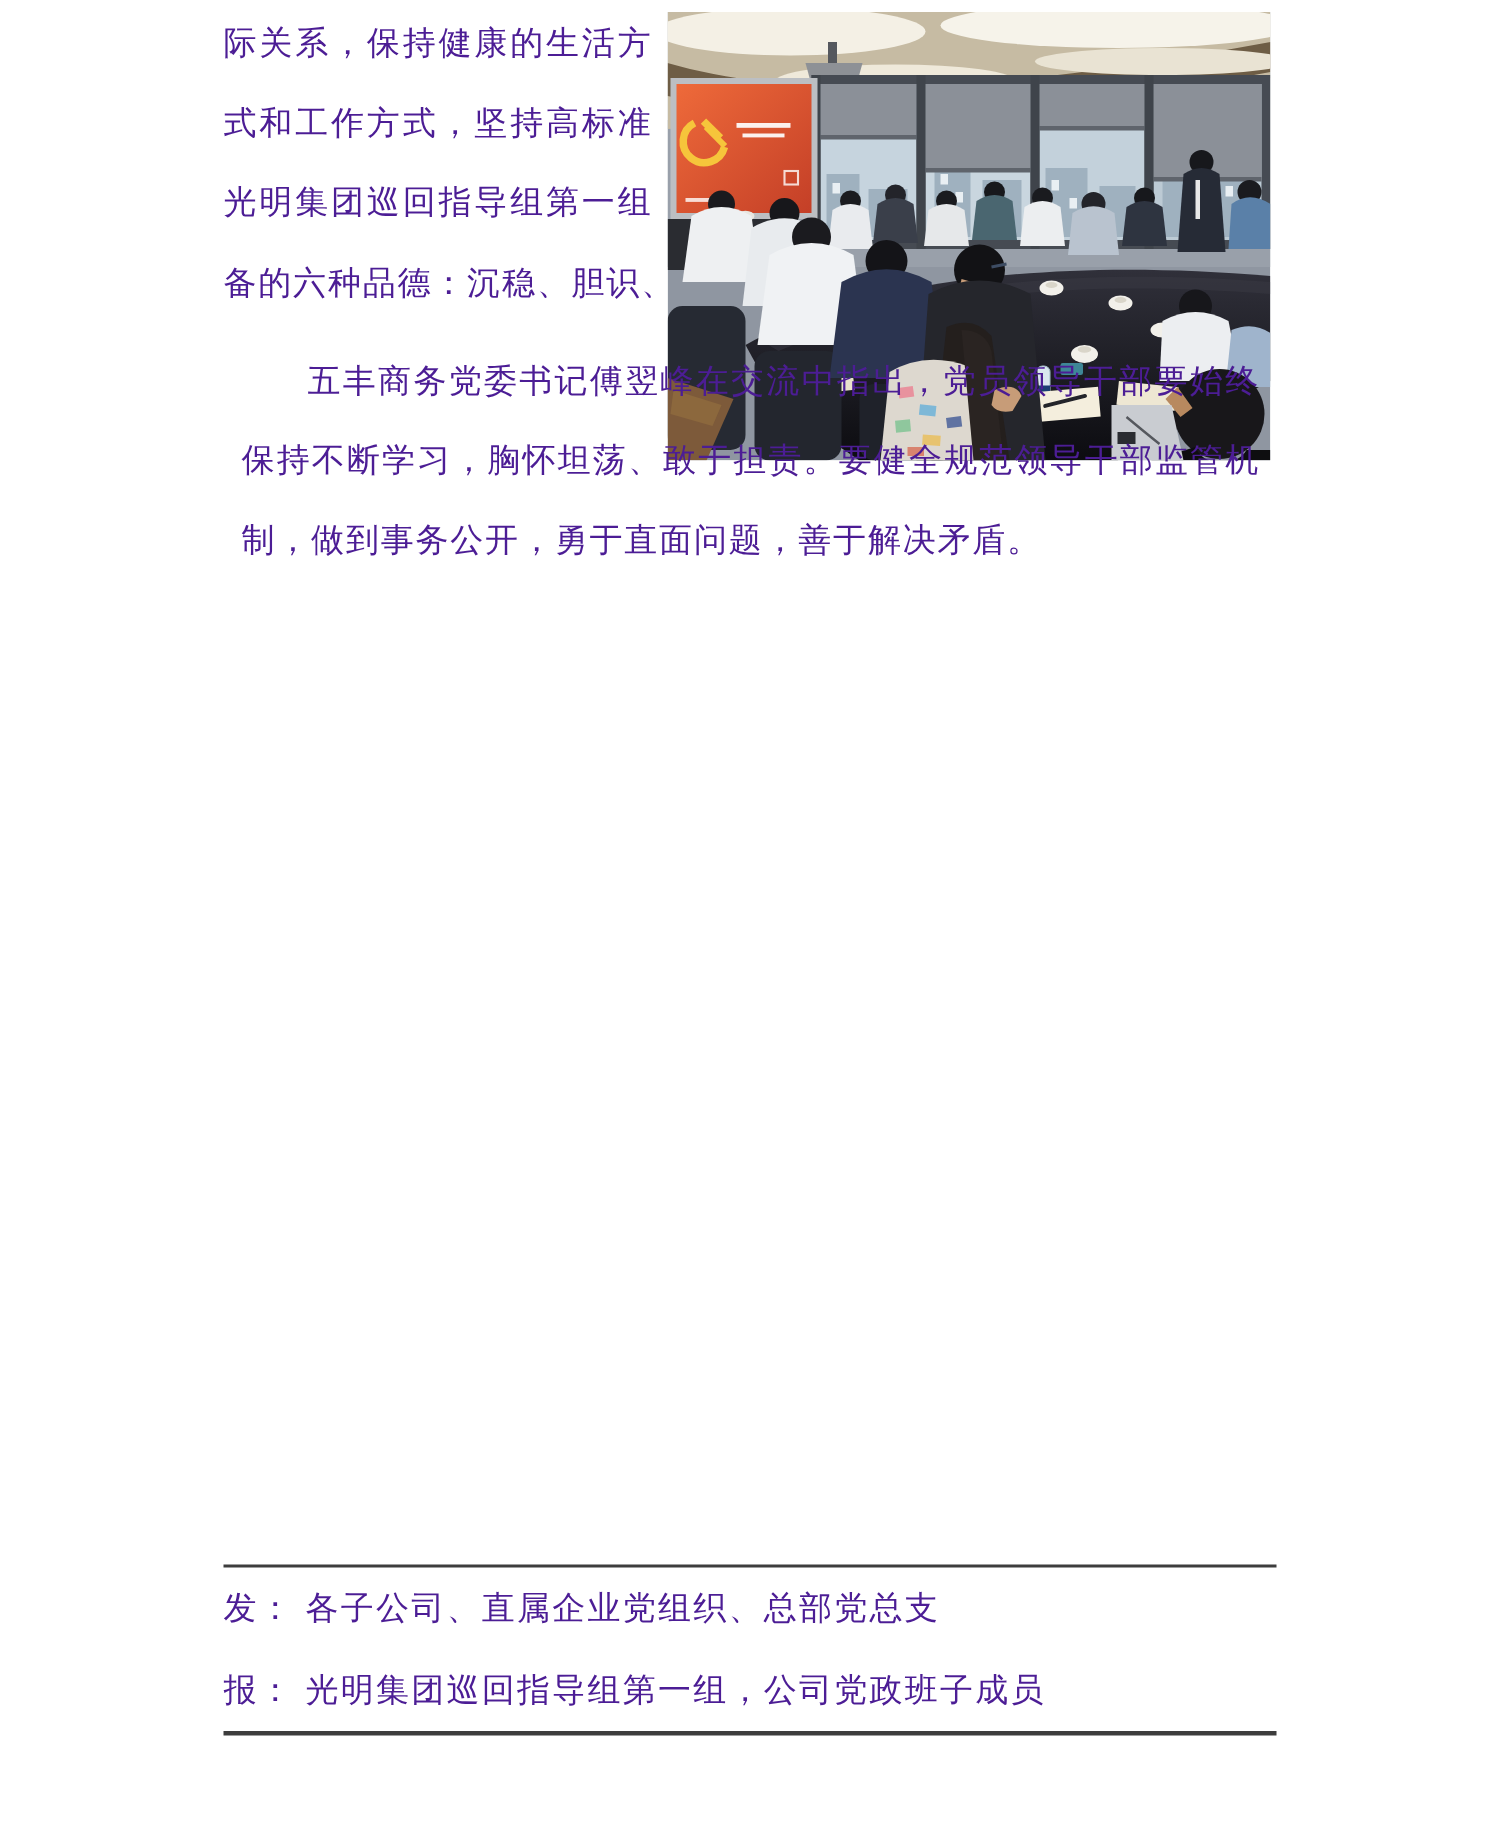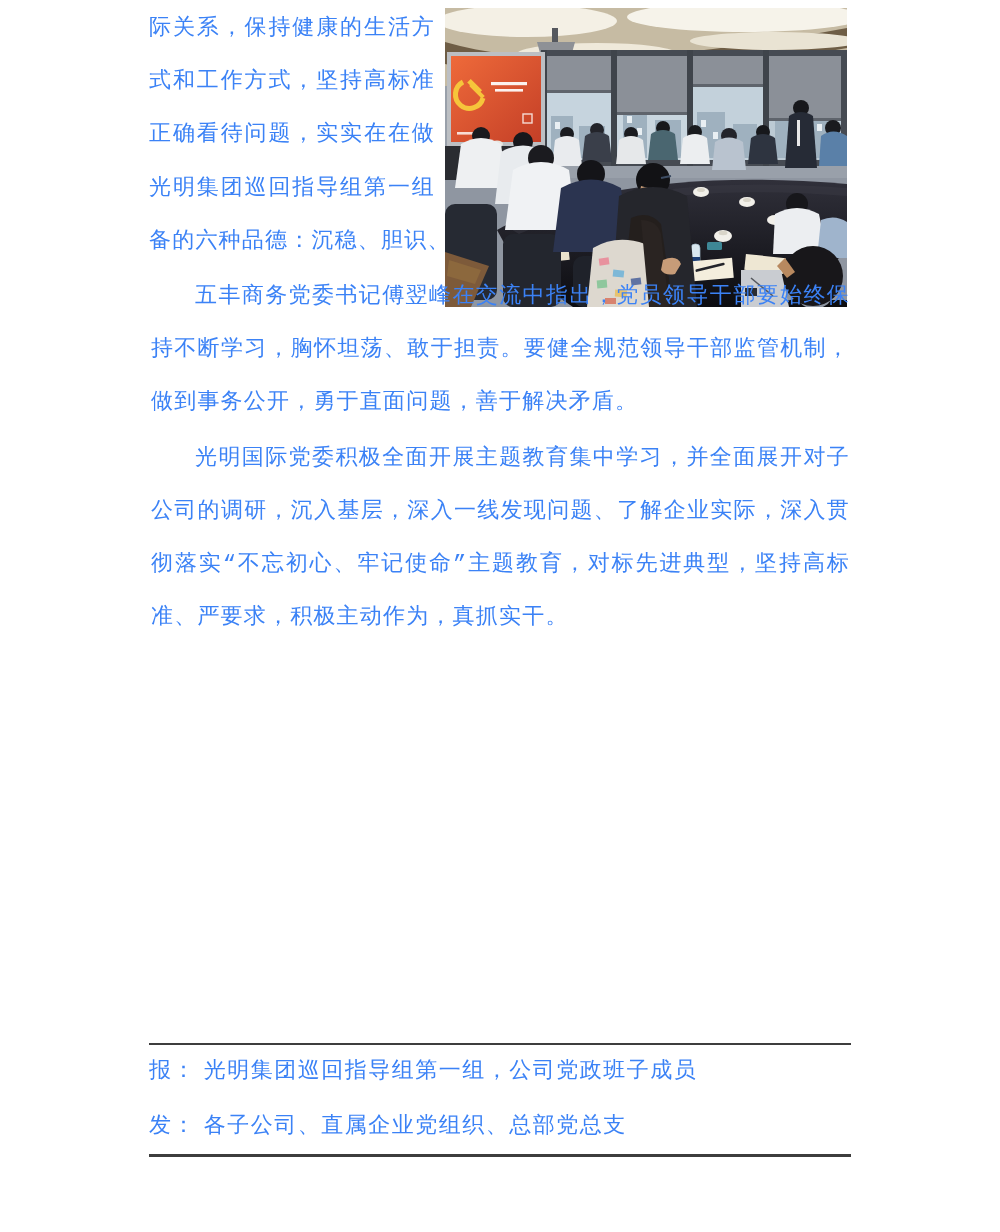--- a/index.html
+++ b/index.html
@@ -1,42 +1,42 @@
 <!DOCTYPE html>
 <html><head>
 <meta charset="utf-8">
 <style>
   html,body{margin:0;padding:0;background:#ffffff;}
   .page{
     position:relative;
     width:990px;height:1232px;
     background:#ffffff;
     overflow:hidden;
-    font-family:Liberation Mono, monospace;
-    color:#3b82f6;
+    font-family:Liberation Sans, sans-serif;
+    color:#4c1d95;
   }
   
   .body-text{
     position:absolute;
     left:149px;top:2px;
     width:703px;
     font-size:22px;
     line-height:53.2px;
     letter-spacing:1.2px;
   }
   .wrap-col{width:286px;}
   .wrap-col .cline{
     text-align:justify;
     text-align-last:justify;
     white-space:nowrap;
     height:53.2px;
     overflow:hidden;
   }
   .body-text p{
-    margin:2px;
+    margin:12px;
     text-indent:2em;
     text-align:justify;
   }
   
   .photo{
     position:absolute;
     left:445px;top:8px;
     width:402px;height:299px;
     overflow:hidden;
   }
@@ -307,30 +307,28 @@
       <path d="M296,262 L336,262 L344,299 L296,299 Z" fill="#c9ccd1"></path>
       <path d="M306,270 q12,10 22,18" stroke="#55585e" stroke-width="1.6" fill="none"></path>
       <rect x="300" y="280" width="12" height="8" fill="#2a2c31"></rect>
     </svg>
   </div>
 
   <div class="body-text">
     <div class="wrap-col">
       <div class="cline">际关系，保持健康的生活方</div>
       <div class="cline">式和工作方式，坚持高标准</div>
-      <div class="cline">正确看待问题，实实在在做</div>
       <div class="cline">光明集团巡回指导组第一组</div>
       <div class="cline">备的六种品德：沉稳、胆识、</div>
     </div>
     <p>五丰商务党委书记傅翌峰在交流中指出，党员领导干部要始终保持不断学习，胸怀坦荡、敢于担责。要健全规范领导干部监管机制，做到事务公开，勇于直面问题，善于解决矛盾。</p>
-    <p>光明国际党委积极全面开展主题教育集中学习，并全面展开对子公司的调研，沉入基层，深入一线发现问题、了解企业实际，深入贯彻落实“不忘初心、牢记使命”主题教育，对标先进典型，坚持高标准、严要求，积极主动作为，真抓实干。</p>
   </div>
 
   <div class="dist">
+    <div class="dist-line">
+      <span class="dist-label">发：</span><span>各子公司、直属企业党组织、总部党总支</span>
+    </div>
     <div class="dist-line">
       <span class="dist-label">报：</span><span>光明集团巡回指导组第一组，公司党政班子成员</span>
     </div>
-    <div class="dist-line">
-      <span class="dist-label">发：</span><span>各子公司、直属企业党组织、总部党总支</span>
-    </div>
   </div>
 
 </div>
 
 </body></html>

